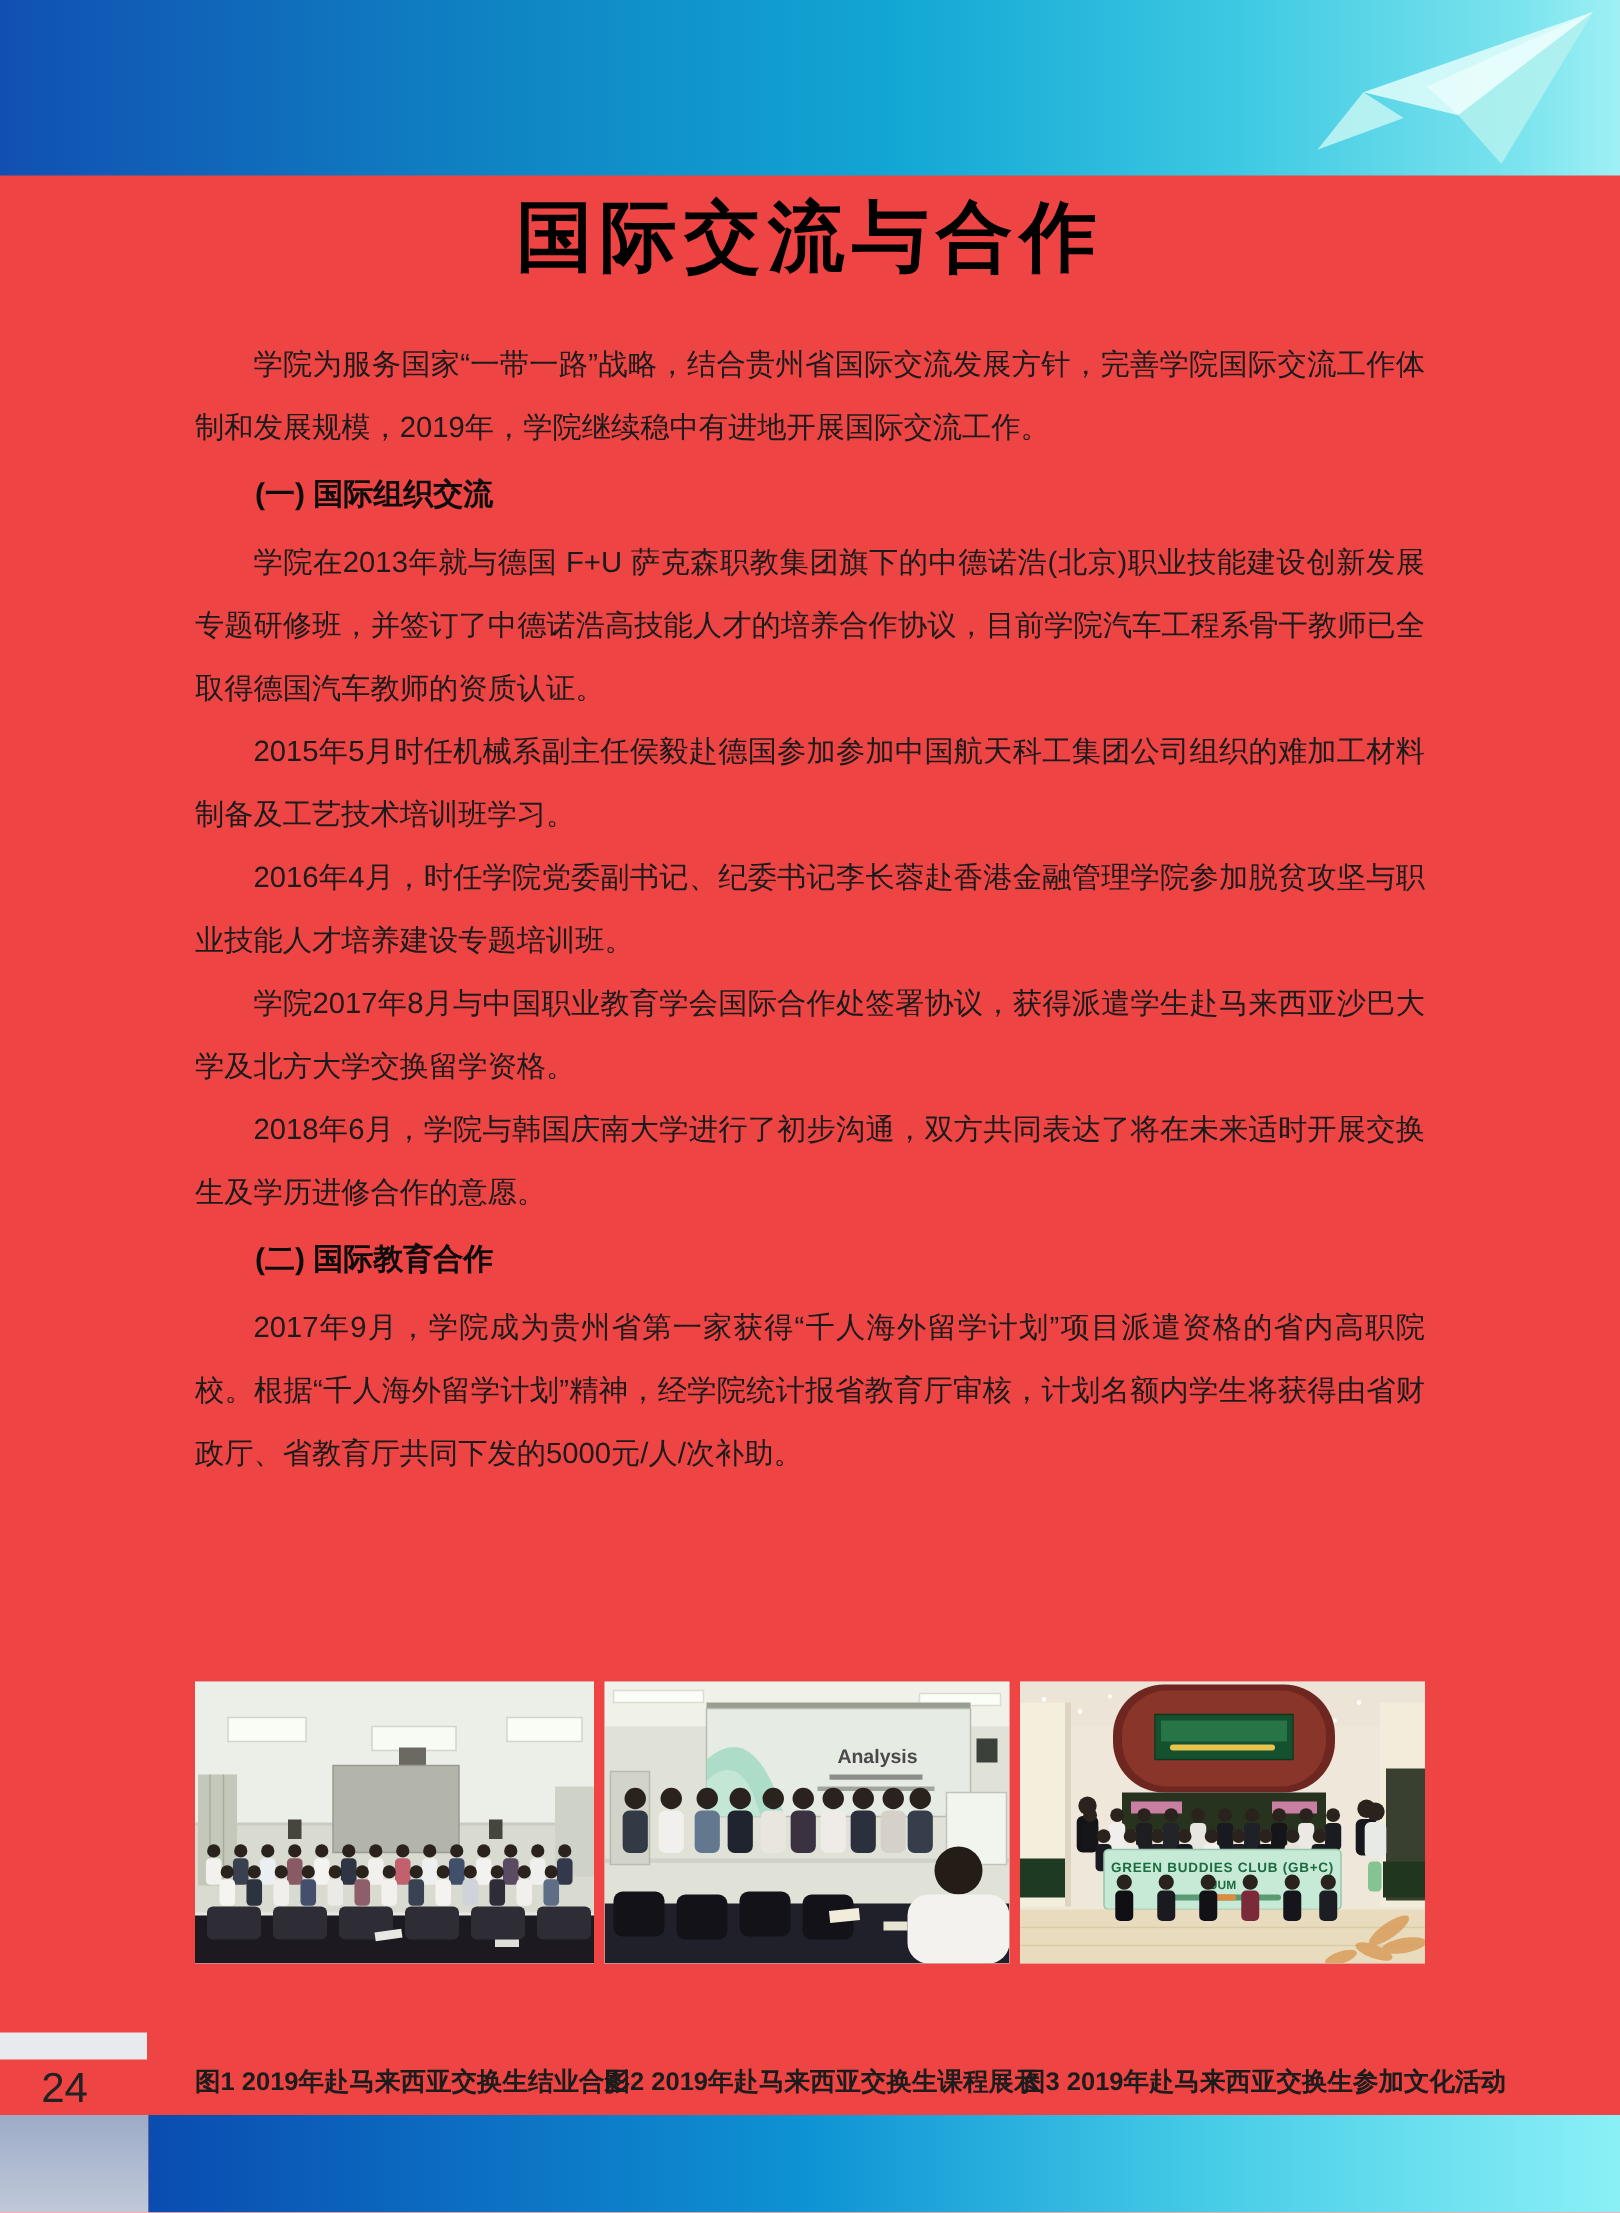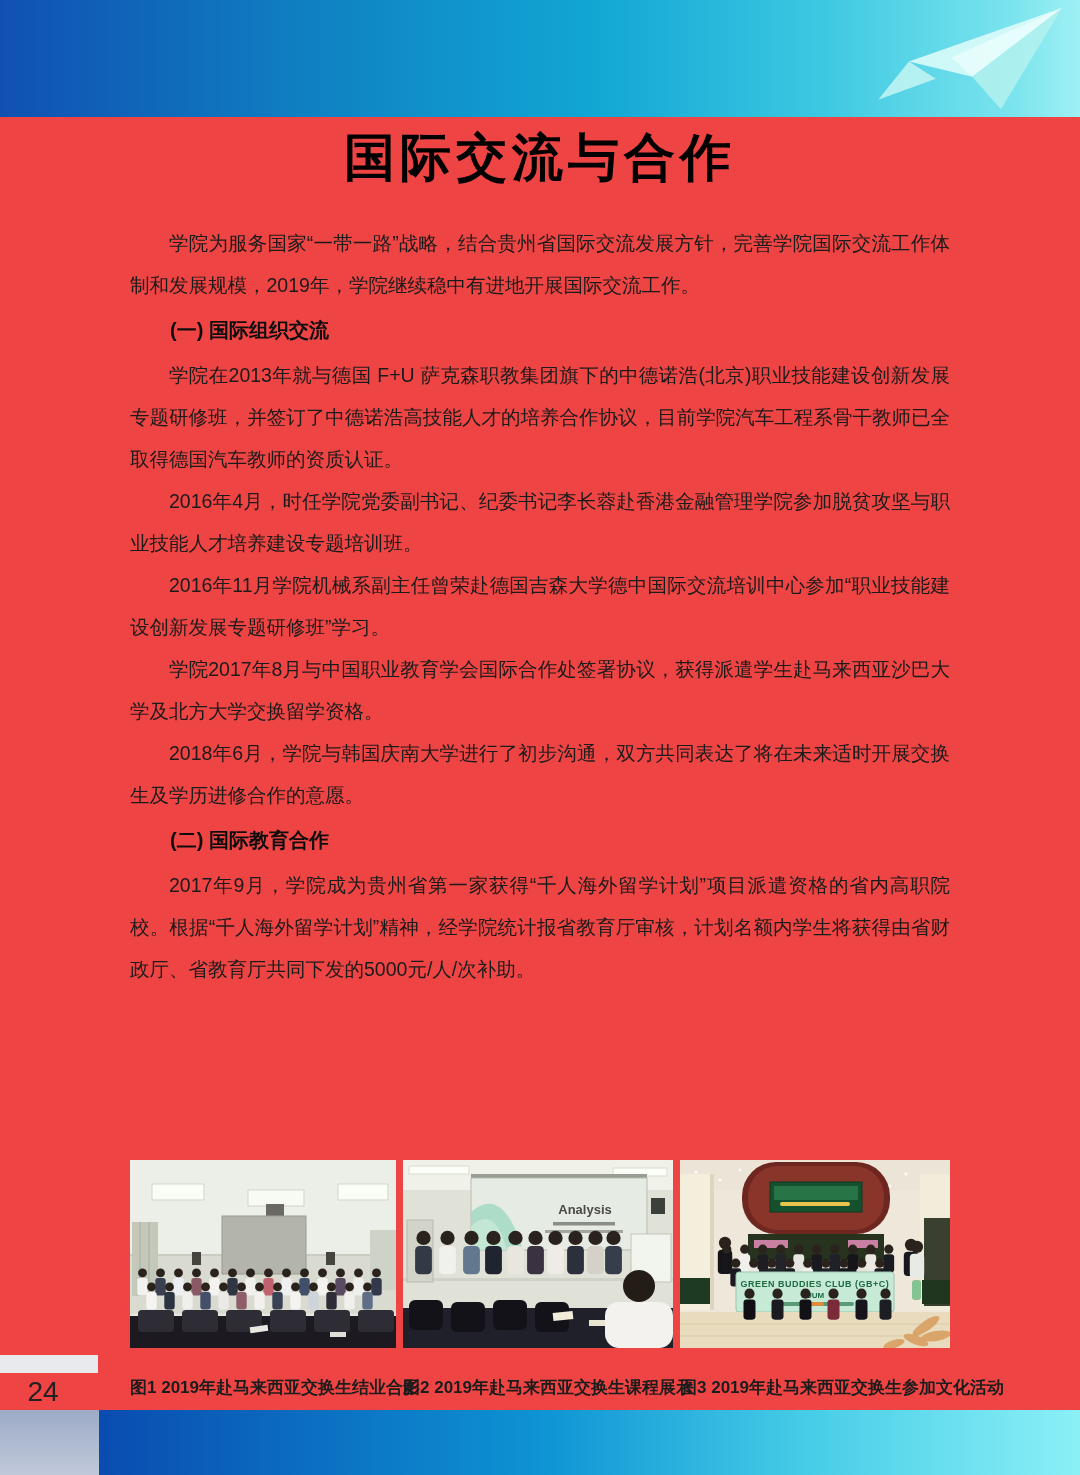--- a/index.html
+++ b/index.html
@@ -23,21 +23,21 @@
     position:absolute;left:130px;top:222px;width:820px;
     text-align:justify;color:#1b1b1b;
   }
   .para{font-size:19.5px;line-height:42px;text-indent:2em;margin:0;font-weight:500;}
   .para-intro{line-height:42px;}
   .sec-heading{
     font-size:20px;font-weight:700;line-height:44px;text-indent:2em;margin:2px 0;color:#0d0d0d;
   }
   
   .photo-row{
-    position:absolute;left:130px;top:1160px;width:848px;height:188px;
+    position:absolute;left:130px;top:1121px;width:848px;height:188px;
     display:flex;gap:7px;
   }
   .photo{height:188px;overflow:hidden;background:#ddd;}
   .photo svg{display:block;}
   .photo-1{width:266px;}
   .photo-2{width:270px;}
   .photo-3{width:270px;}
   .caption-row{
     position:absolute;left:130px;top:1376px;width:820px;display:flex;gap:7px;
   }
@@ -83,22 +83,22 @@
     </svg>
   </div>
 
   <div class="page-title">国际交流与合作</div>
 
   <div class="content">
     <p class="para para-intro">学院为服务国家“一带一路”战略，结合贵州省国际交流发展方针，完善学院国际交流工作体制和发展规模，2019年，学院继续稳中有进地开展国际交流工作。</p>
 
     <div class="sec-heading">(一) 国际组织交流</div>
     <p class="para">学院在2013年就与德国 F+U 萨克森职教集团旗下的中德诺浩(北京)职业技能建设创新发展专题研修班，并签订了中德诺浩高技能人才的培养合作协议，目前学院汽车工程系骨干教师已全取得德国汽车教师的资质认证。</p>
+    <p class="para">2015年5月时任机械系副主任侯毅赴德国参加参加中国航天科工集团公司组织的难加工材料制备及工艺技术培训班学习。</p>
     <p class="para">2016年4月，时任学院党委副书记、纪委书记李长蓉赴香港金融管理学院参加脱贫攻坚与职业技能人才培养建设专题培训班。</p>
-    <p class="para">2016年11月学院机械系副主任曾荣赴德国吉森大学德中国际交流培训中心参加“职业技能建设创新发展专题研修班”学习。</p>
     <p class="para">学院2017年8月与中国职业教育学会国际合作处签署协议，获得派遣学生赴马来西亚沙巴大学及北方大学交换留学资格。</p>
     <p class="para">2018年6月，学院与韩国庆南大学进行了初步沟通，双方共同表达了将在未来适时开展交换生及学历进修合作的意愿。</p>
 
     <div class="sec-heading">(二) 国际教育合作</div>
     <p class="para">2017年9月，学院成为贵州省第一家获得“千人海外留学计划”项目派遣资格的省内高职院校。根据“千人海外留学计划”精神，经学院统计报省教育厅审核，计划名额内学生将获得由省财政厅、省教育厅共同下发的5000元/人/次补助。</p>
   </div>
 
   <div class="photo-row">
 
     <div class="photo photo-1">

